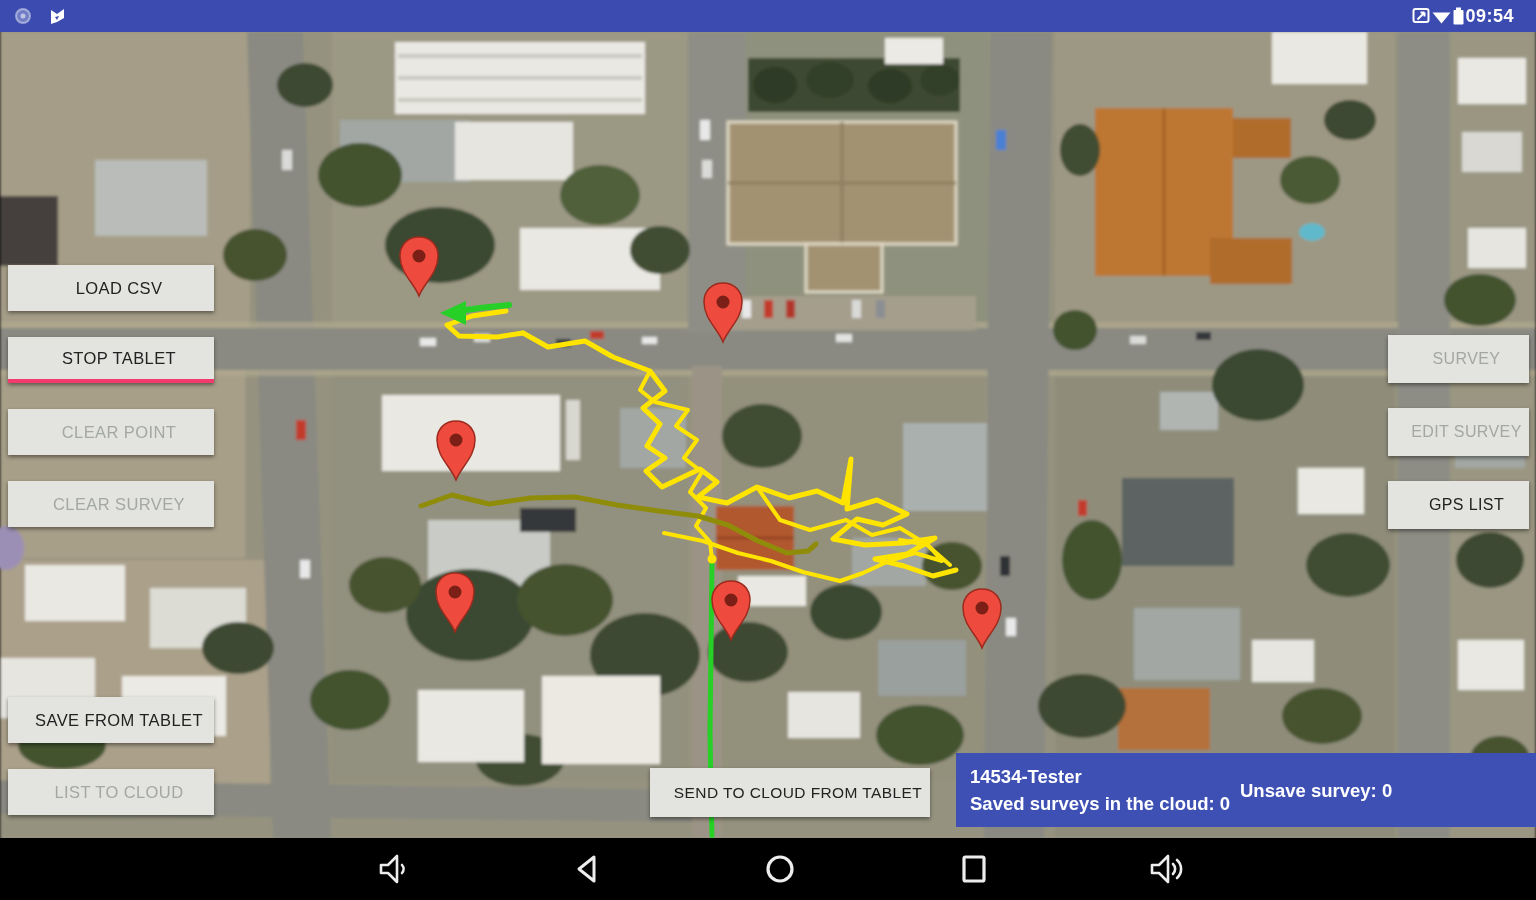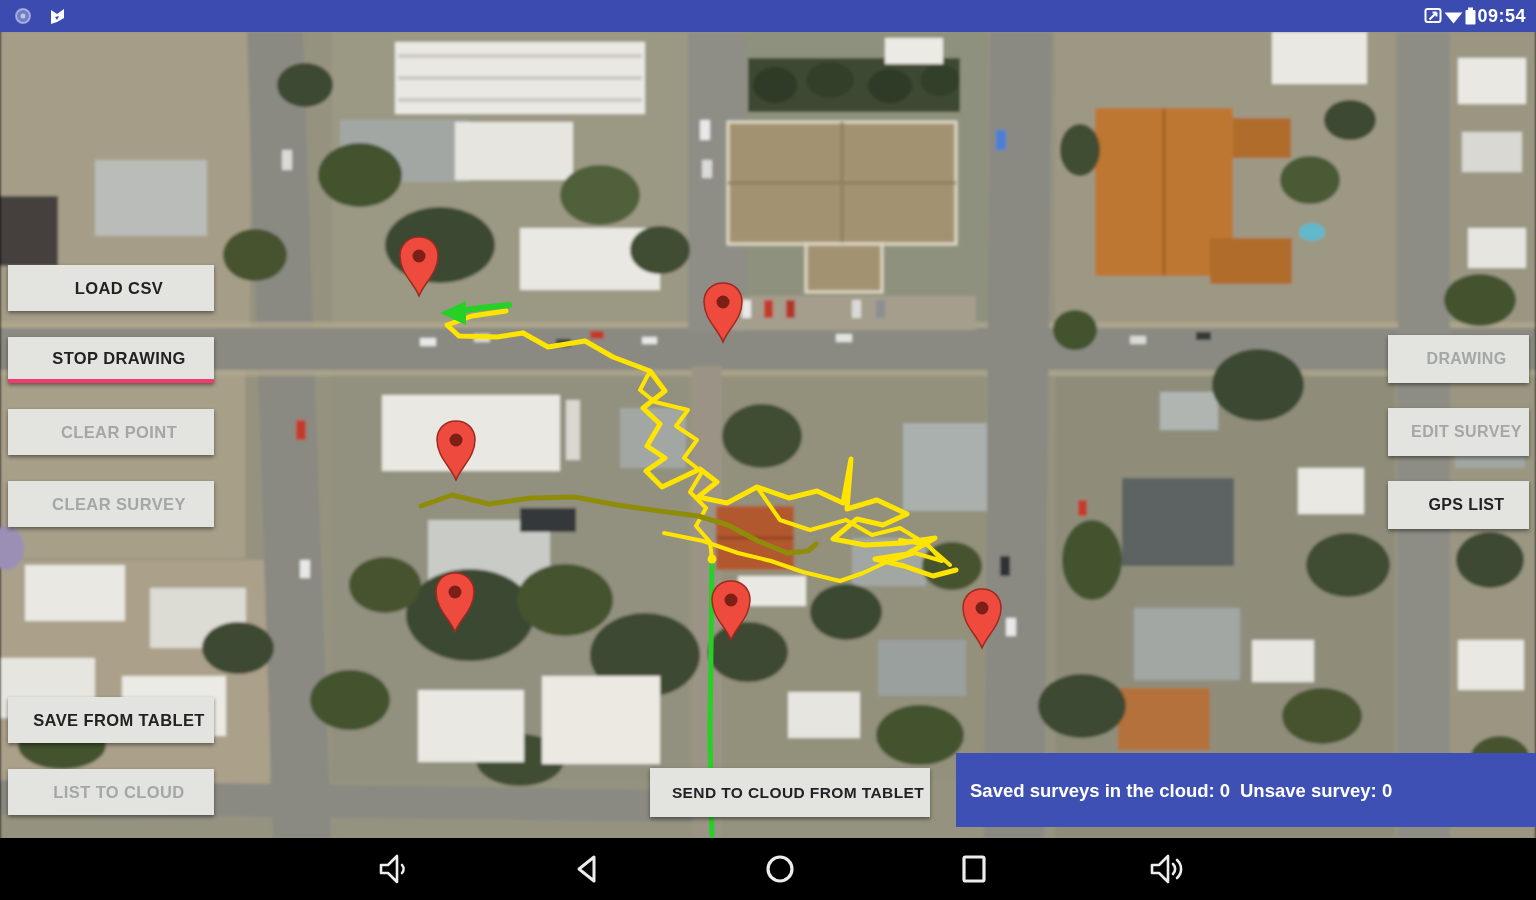--- a/index.html
+++ b/index.html
@@ -5,27 +5,27 @@
   html,body{margin:0;padding:0;background:#000;}
   #screen{position:relative;width:1536px;height:900px;overflow:hidden;
     font-family:"Liberation Sans","DejaVu Sans",sans-serif;
     -webkit-font-smoothing:antialiased;}
   #map-svg{position:absolute;left:0;top:0;width:1536px;height:900px;display:block;}
 
   
   #status-bar{position:absolute;left:0;top:0;width:1536px;height:32px;
     background:#3b4bb0;z-index:30;display:flex;align-items:center;}
   #status-left{display:flex;align-items:center;gap:16px;padding-left:14px;}
-  #status-right{margin-left:auto;display:flex;align-items:center;padding-right:10px;}
+  #status-right{margin-left:auto;display:flex;align-items:center;padding-right:22px;}
   #status-time{color:#fff;font-size:18px;font-weight:bold;letter-spacing:.5px;}
 
   
   .btn{width:100%;height:46px;margin-bottom:26px;background:#e3e3e0;
     display:flex;align-items:center;justify-content:center;
-    font-size:16.5px;font-weight:bold;letter-spacing:.4px;color:#222;
+    font-size:16.5px;font-weight:normal;letter-spacing:.4px;color:#222;
     box-shadow:0 2px 4px rgba(0,0,0,.45);cursor:pointer;box-sizing:border-box;
     text-align:center;user-select:none;white-space:nowrap;padding-left:16px;}
   .btn.disabled{color:#a3a8a5;}
   .btn.accent{border-bottom:4px solid #f23a6e;}
   #left-toolbar-top{position:absolute;left:8px;top:265px;width:206px;z-index:20;}
   #left-toolbar-bottom{position:absolute;left:8px;top:697px;width:206px;z-index:20;}
   #right-toolbar{position:absolute;left:1388px;top:335px;width:141px;z-index:20;}
   #right-toolbar .btn{height:48px;margin-bottom:25px;font-size:16px;}
   #bottom-toolbar{position:absolute;left:650px;top:768px;width:280px;z-index:20;}
   #bottom-toolbar .btn{height:49px;font-size:15.5px;margin-bottom:0;}
@@ -259,39 +259,40 @@
     <svg width="13" height="20" viewBox="0 0 13 20">
       <rect x="4" y="1.5" width="5" height="3" fill="#fff"></rect>
       <rect x="1.5" y="4" width="10" height="14.5" rx="1" fill="#fff"></rect>
     </svg>
     <span id="status-time">09:54</span>
   </div>
 </div>
 
 <div id="left-toolbar-top">
       <div class="btn">LOAD CSV</div>
-      <div class="btn accent">STOP DRAWING</div>
+      <div class="btn accent">STOP TABLET</div>
       <div class="btn disabled">CLEAR POINT</div>
       <div class="btn disabled">CLEAR SURVEY</div>
     </div>
 <div id="left-toolbar-bottom">
       <div class="btn">SAVE FROM TABLET</div>
       <div class="btn disabled">LIST TO CLOUD</div>
     </div>
 <div id="right-toolbar">
-      <div class="btn disabled">DRAWING</div>
+      <div class="btn disabled">SURVEY</div>
       <div class="btn disabled">EDIT SURVEY</div>
       <div class="btn">GPS LIST</div>
     </div>
 <div id="bottom-toolbar">
       <div class="btn">SEND TO CLOUD FROM TABLET</div>
     </div>
 
 <div id="status-panel">
   <div class="sp-col" id="sp-left">
+    <div>14534-Tester</div>
     <div>Saved surveys in the cloud: 0</div>
   </div>
   <div class="sp-col" id="sp-right">
     <div>Unsave survey: 0</div>
   </div>
 </div>
 
 <div id="nav-bar">
   <svg class="nav-ic" style="left:394px" width="38" height="32" viewBox="0 0 38 32">
     <path d="M6,12 h7 l9,-9 v26 l-9,-9 h-7 z" fill="none" stroke="#ededed" stroke-width="2.6" stroke-linejoin="round"></path>

